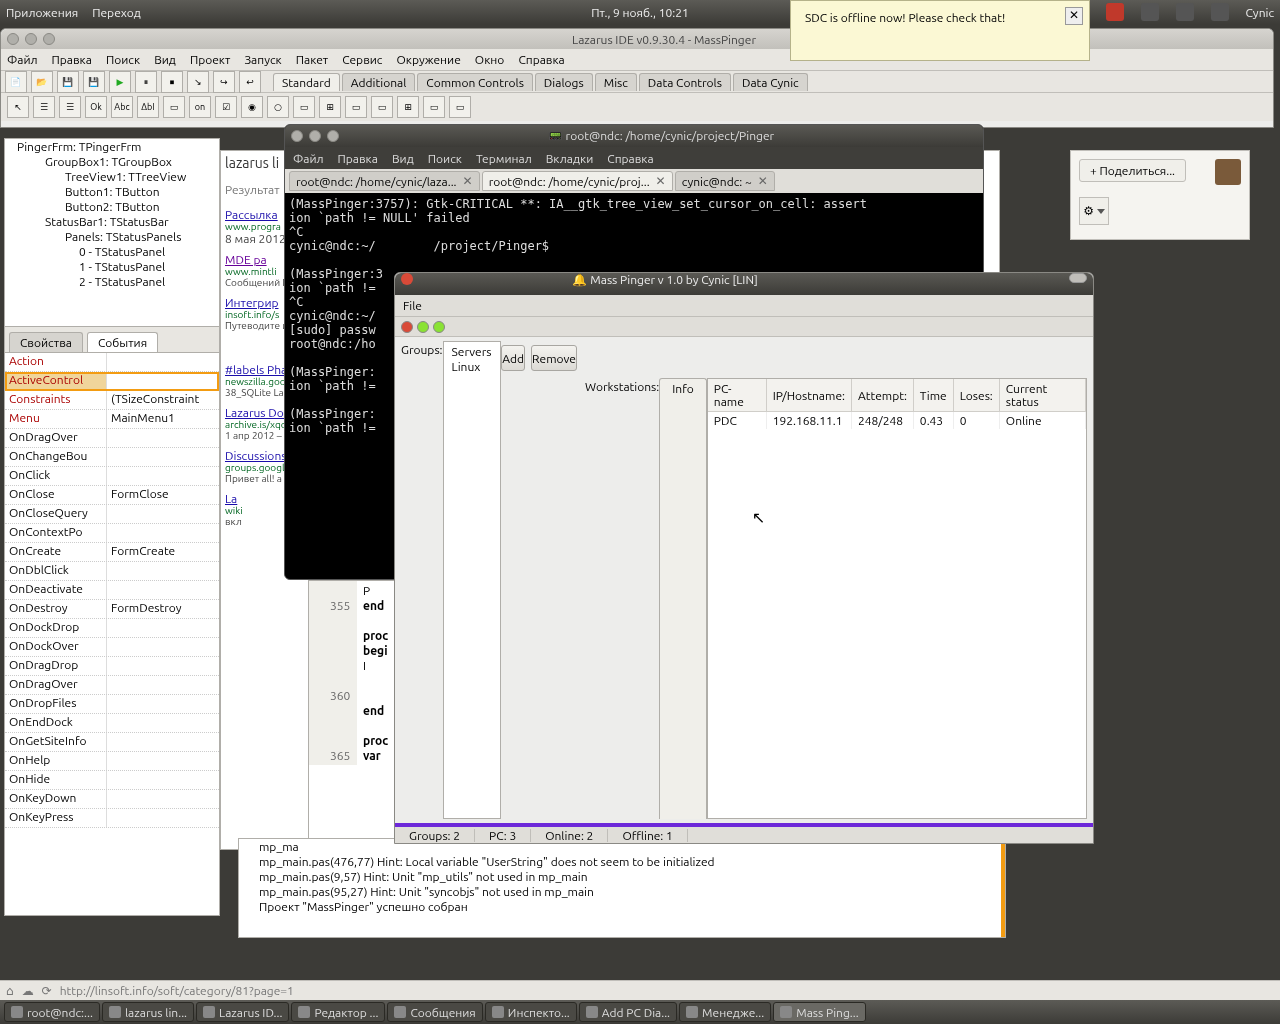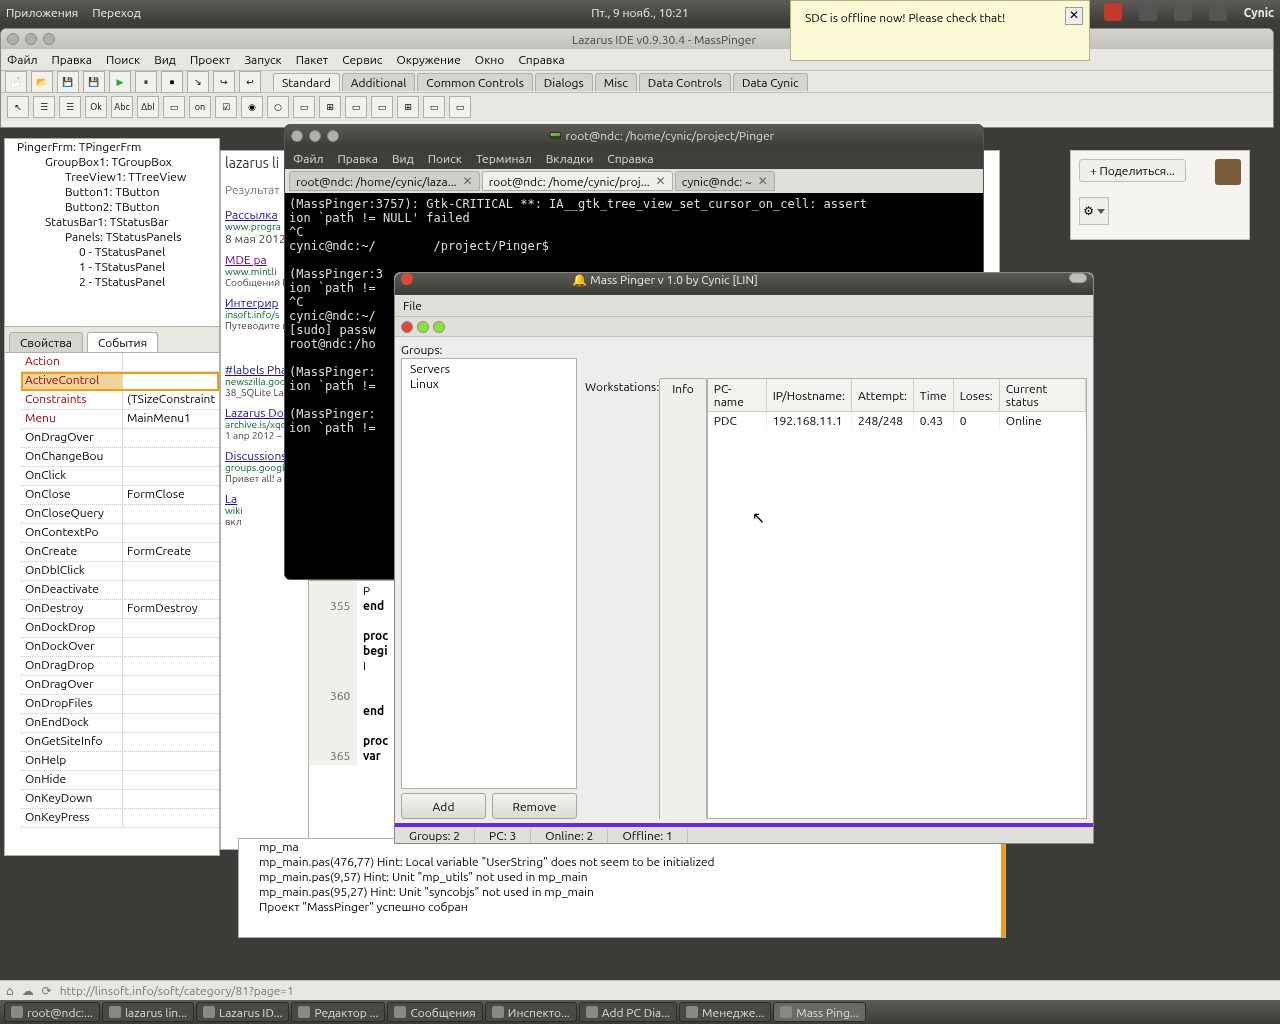--- a/index.html
+++ b/index.html
@@ -1,20 +1,20 @@
 <!DOCTYPE html>
 <html><head>
 <meta charset="utf-8">
 <style>
 * { margin: 0; padding: 0; box-sizing: border-box; font-family: "Ubuntu", "DejaVu Sans", sans-serif; font-size: 12px; }
 body { background: #3c3b37; width: 1280px; height: 1024px; position: relative; overflow: hidden; }
 
 
 .top-panel { height: 24px; background: linear-gradient(#5c5b56,#3c3b37); color: #eee; display: flex; align-items: center; padding: 0 6px; gap: 14px; }
-.top-panel .right { margin-left: auto; display: flex; gap: 17px; align-items: center; font-weight: bold; }
+.top-panel .right { margin-left: auto; display: flex; gap: 17px; align-items: center; }
 .tp-icon { width: 18px; height: 18px; background: #555; border-radius: 3px; display: inline-block; }
 
 
 .notif { position: absolute; top: 0; right: 190px; width: 300px; background: #fbf8d4; border: 1px solid #b5b28a; padding: 10px 40px 36px 14px; z-index: 60; }
 .notif .close { position: absolute; right: 6px; top: 6px; width: 18px; height: 18px; border: 1px solid #999; background: #eee; text-align: center; line-height: 14px; cursor: pointer; }
 
 
 .laz-win { position: absolute; left: 0; top: 28px; right: 6px; height: 100px; background: #ededeb; border: 1px solid #8a8984; border-radius: 6px 6px 0 0; }
 .laz-title { height: 20px; background: linear-gradient(#d6d4cf,#c2c0bb); border-radius: 6px 6px 0 0; display: flex; align-items: center; padding: 0 6px; gap: 6px; }
 .wbtn { width: 12px; height: 12px; border-radius: 50%; background: #b0afaa; border: 1px solid #8a8984; }
@@ -30,21 +30,21 @@
 .left-tree { position: absolute; left: 4px; top: 138px; width: 216px; height: 200px; background: #fff; border: 1px solid #b0aea9; overflow: hidden; }
 .left-tree .tnode { padding: 1px 4px 1px 12px; white-space: nowrap; }
 .left-tree .tnode.l1 { padding-left: 40px; }
 .left-tree .tnode.l2 { padding-left: 60px; }
 .left-tree .tnode.l3 { padding-left: 74px; }
 
 .oi-tabs { position: absolute; left: 4px; top: 326px; width: 216px; height: 26px; background: #e8e6e1; display: flex; gap: 4px; align-items: flex-end; padding: 0 4px; border: 1px solid #b0aea9; border-bottom: none; }
 .oi-tab { padding: 3px 10px; background: #d6d4cf; border: 1px solid #b0aea9; border-bottom: none; border-radius: 3px 3px 0 0; }
 .oi-tab.active { background: #fff; }
 
-.oi-grid { position: absolute; left: 4px; top: 352px; width: 216px; height: 504px; background: #fff; border: 1px solid #b0aea9; overflow: hidden; padding-left: 16px; }
+.oi-grid { position: absolute; left: 4px; top: 352px; width: 216px; height: 564px; background: #fff; border: 1px solid #b0aea9; overflow: hidden; }
 .oi-row { display: flex; border-bottom: 1px dotted #ccc; height: 19px; }
 .oi-row .k { width: 102px; padding: 1px 4px; color: #a00; border-right: 1px solid #ddd; white-space: nowrap; overflow: hidden; }
 .oi-row .k.black { color: #000; }
 .oi-row .v { flex: 1; padding: 1px 4px; white-space: nowrap; overflow: hidden; }
 .oi-row.active { outline: 2px solid #f39c12; outline-offset: -2px; }
 .oi-row.active .k { background: #f0d59b; }
 
 
 .search-bg { position: absolute; left: 220px; top: 150px; width: 780px; height: 700px; background: #fff; border: 1px solid #b0aea9; overflow: hidden; font-size: 11px; padding: 4px; }
 .search-bg a { color: #1a0dab; text-decoration: underline; }
@@ -83,21 +83,21 @@
 
 .mp-win { position: absolute; left: 394px; top: 272px; width: 700px; height: 572px; background: #ededeb; border: 1px solid #8a8984; border-radius: 6px 6px 0 0; z-index: 40; }
 .mp-title { height: 22px; background: linear-gradient(#5a5954,#3c3b37); color: #eee; display: flex; align-items: flex-start; padding: 0 6px; gap: 8px; border-radius: 6px 6px 0 0; }
 .mp-title .red { width: 12px; height: 12px; background: #d94a38; border-radius: 50%; }
 .mp-title .min { margin-left: auto; width: 18px; height: 10px; border: 1px solid #999; border-radius: 5px; background: #c0beb9; }
 .mp-menu { height: 22px; background: #e0ded9; padding: 0 8px; display: flex; align-items: center; border-bottom: 1px solid #c0beb9; }
 .mp-tb { height: 20px; background: #e0ded9; padding: 0 6px; display: flex; gap: 4px; align-items: center; border-bottom: 1px solid #c0beb9; }
 .mp-tb .dot { width: 12px; height: 12px; border-radius: 50%; display: inline-block; border: 1px solid #888; }
 
 .mp-body { display: flex; height: calc(100% - 84px); padding: 4px 6px; gap: 8px; }
-.mp-left { width: 176px; display: flex; flex-direction: column; }
+.mp-left { width: 176px; display: flex; flex-direction: row; }
 .mp-left .lbl { padding: 2px 0; }
 .mp-list { flex: 1; background: #fff; border: 1px solid #b0aea9; padding: 2px; }
 .mp-list .item { padding: 1px 6px; }
 .mp-btns { display: flex; gap: 6px; margin-top: 4px; }
 .mp-btn { flex: 1; height: 26px; background: linear-gradient(#f4f3ef,#dcdad5); border: 1px solid #a8a6a1; border-radius: 3px; cursor: pointer; }
 
 .mp-right { flex: 1; display: flex; flex-direction: row; margin-top: 37px; }
 .mp-right .lbl { padding: 2px 0; }
 .mp-info-tab { display: flex; }
 .mp-info-tab .t { padding: 3px 12px; background: #f0efea; border: 1px solid #b0aea9; border-bottom: none; border-radius: 3px 3px 0 0; }

